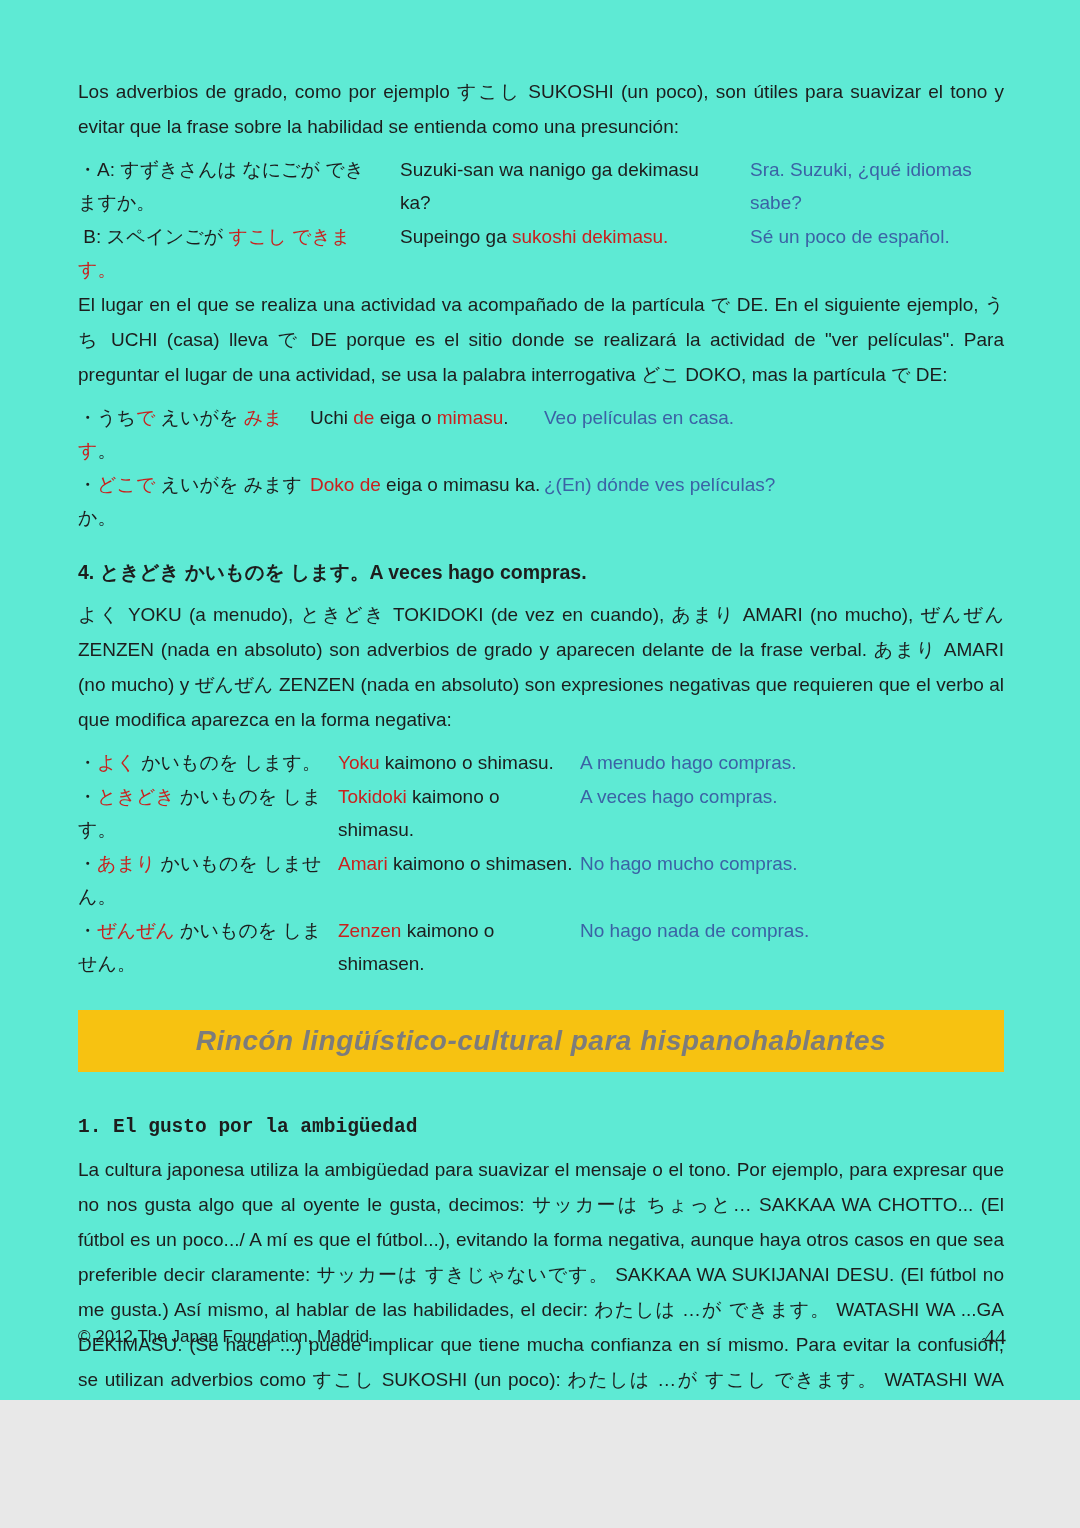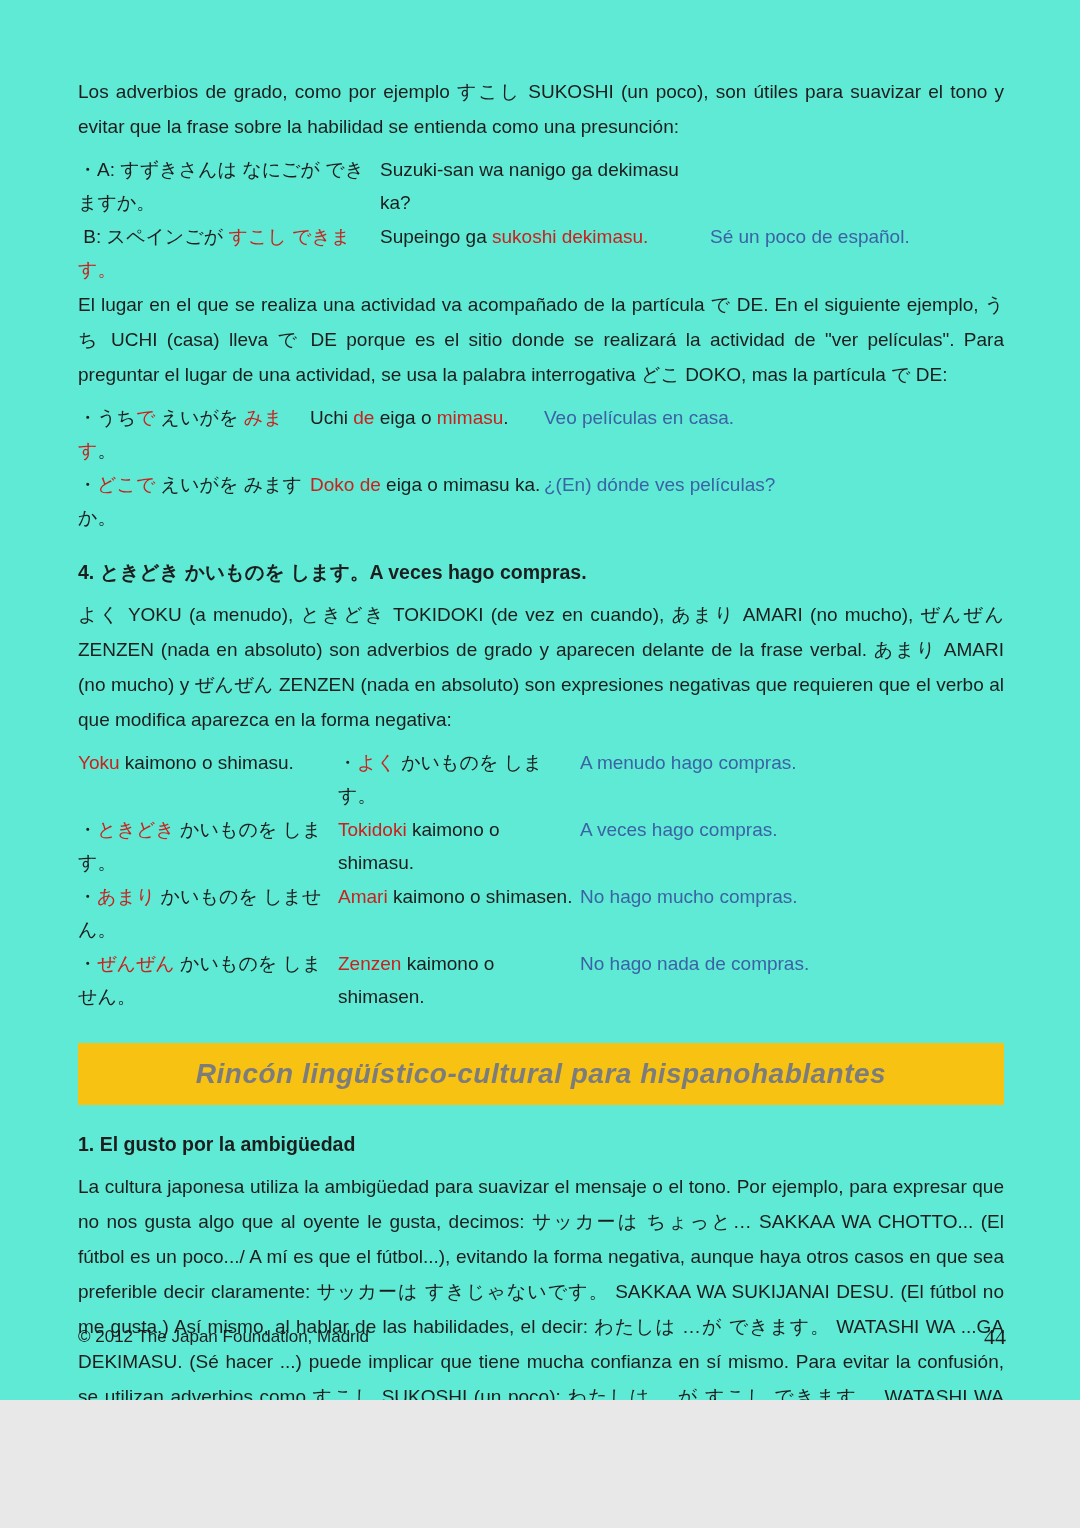--- a/index.html
+++ b/index.html
@@ -8,24 +8,24 @@
     width:1080px;height:1400px;
     margin:0 auto;
     background:#5eead4;
     overflow:hidden;
     font-family:"Liberation Sans","DejaVu Sans",sans-serif;
     color:#1d1d1d;
   }
   .content{padding:74px 76px 0 78px;}
   .para{font-size:19px;line-height:35px;text-align:justify;margin:0;}
   .sec-heading{font-size:19.5px;font-weight:bold;line-height:27px;margin:25px 0 11px;}
-  .mt-lg{margin-top:26px;}
+  .mt-lg{margin-top:42px;font-family:Liberation Mono, monospace;}
   .ex-group{margin-top:9px;}
   .ex-row{display:grid;font-size:19px;line-height:33px;margin:1px 0;}
-  .g-dialogue{grid-template-columns:302px 330px 1fr;}
+  .g-dialogue{grid-template-columns:302px 330px 1fr;gap:20px;}
   .g-s3{grid-template-columns:232px 234px 1fr;}
   .g-s4{grid-template-columns:260px 242px 1fr;}
   .ex-row .es{color:var(--blue,#3b62a5);}
   .c-red{color:var(--red,#c9211e);}
   .seg-u{}
   .banner{
     margin-top:30px;height:62px;
     background:var(--banner-bg,#f7c211);
     display:flex;align-items:center;justify-content:center;font-style:italic;
   }
@@ -42,20 +42,21 @@
 
 <div class="page">
   <div class="content">
 
     <p class="para">Los adverbios de grado, como por ejemplo すこし SUKOSHI (un poco), son útiles para suavizar el tono y evitar que la frase sobre la habilidad se entienda como una presunción:</p>
 
     <div class="ex-group">
       <div class="ex-row g-dialogue">
         <div><span>・A: すずきさんは なにごが できますか。</span></div>
         <div><span>Suzuki-san wa nanigo ga dekimasu ka?</span></div>
+        <div class="es">Sra. Suzuki, ¿qué idiomas sabe?</div>
       </div>
       <div class="ex-row g-dialogue">
         <div><span>&nbsp;B: スペインごが </span><span class="c-red">すこし できます</span><span class="c-red">。</span></div>
         <div><span>Supeingo ga </span><span class="c-red">sukoshi dekimasu.</span></div>
         <div class="es">Sé un poco de español.</div>
       </div>
     </div>
 
     <p class="para">El lugar en el que se realiza una actividad va acompañado de la partícula で DE. En el siguiente ejemplo, うち UCHI (casa) lleva で DE porque es el sitio donde se realizará la actividad de "ver películas". Para preguntar el lugar de una actividad, se usa la palabra interrogativa どこ DOKO, mas la partícula で DE:</p>
 
@@ -70,22 +71,22 @@
         <div><span class="c-red">Doko de</span><span> eiga o mimasu ka.</span></div>
         <div class="es">¿(En) dónde ves películas?</div>
       </div>
     </div>
 
     <h3 class="sec-heading">4. ときどき かいものを します。A veces hago compras.</h3>
     <p class="para">よく YOKU (a menudo), ときどき TOKIDOKI (de vez en cuando), あまり AMARI (no mucho), ぜんぜん ZENZEN (nada en absoluto) son adverbios de grado y aparecen delante de la frase verbal. あまり AMARI (no mucho) y ぜんぜん ZENZEN (nada en absoluto) son expresiones negativas que requieren que el verbo al que modifica aparezca en la forma negativa:</p>
 
     <div class="ex-group">
       <div class="ex-row g-s4">
+        <div><span>・</span><span class="c-red">よく</span><span> かいものを します。</span></div>
         <div><span class="c-red">Yoku</span><span> kaimono o shimasu.</span></div>
-        <div><span>・</span><span class="c-red">よく</span><span> かいものを します。</span></div>
         <div class="es">A menudo hago compras.</div>
       </div>
       <div class="ex-row g-s4">
         <div><span>・</span><span class="c-red">ときどき</span><span> かいものを します。</span></div>
         <div><span class="c-red">Tokidoki</span><span> kaimono o shimasu.</span></div>
         <div class="es">A veces hago compras.</div>
       </div>
       <div class="ex-row g-s4">
         <div><span>・</span><span class="c-red">あまり</span><span> かいものを しません。</span></div>
         <div><span class="c-red">Amari</span><span> kaimono o shimasen.</span></div>

